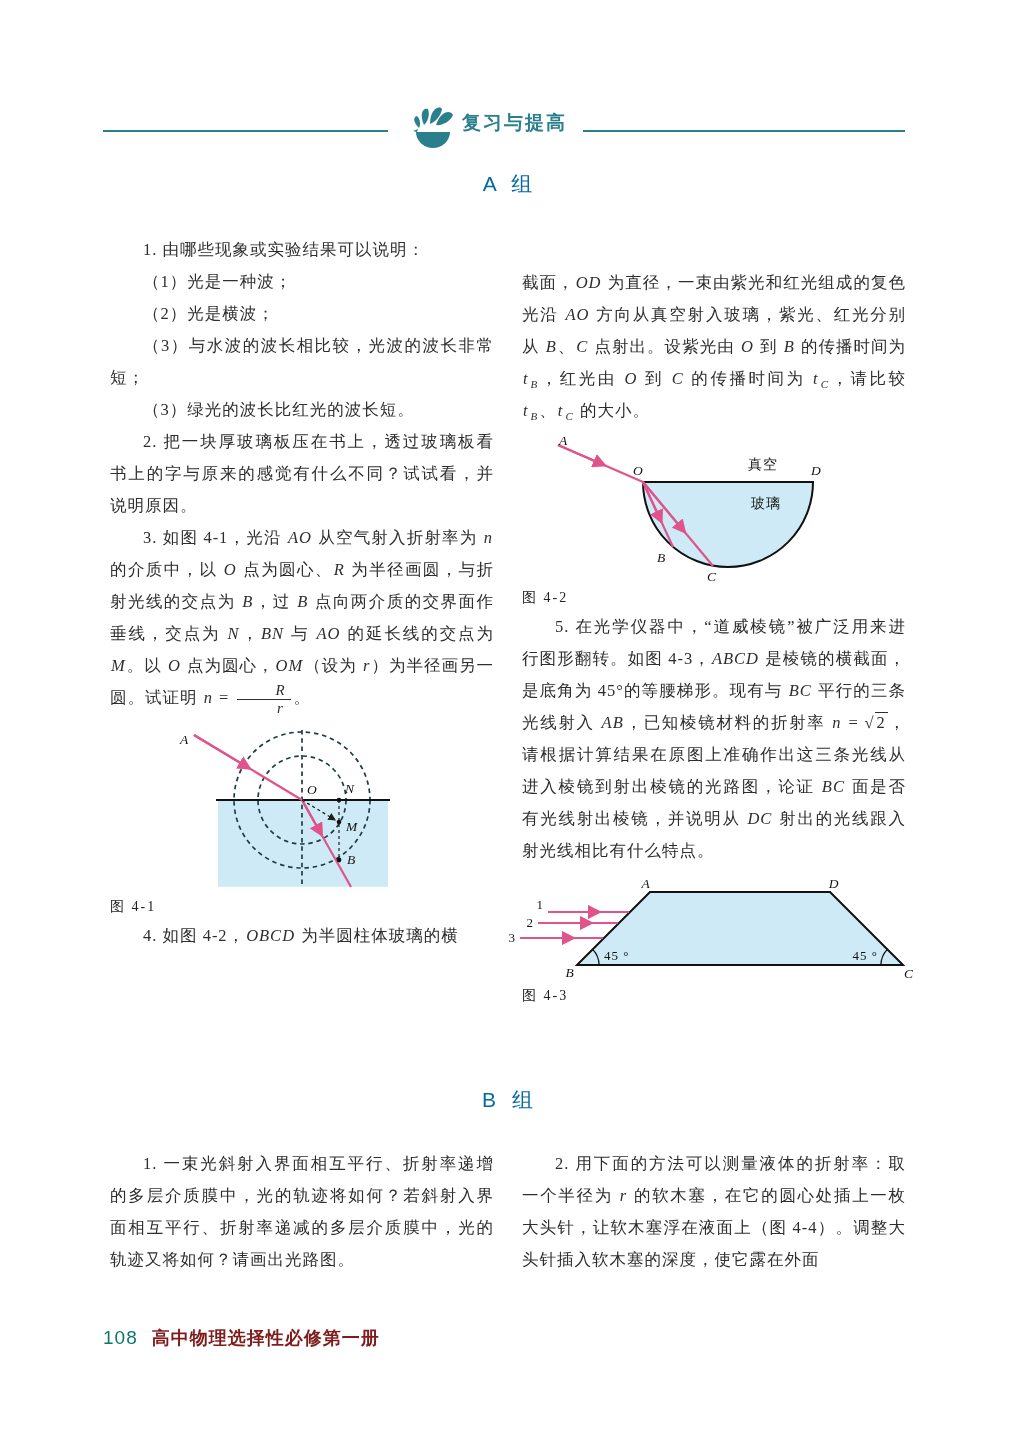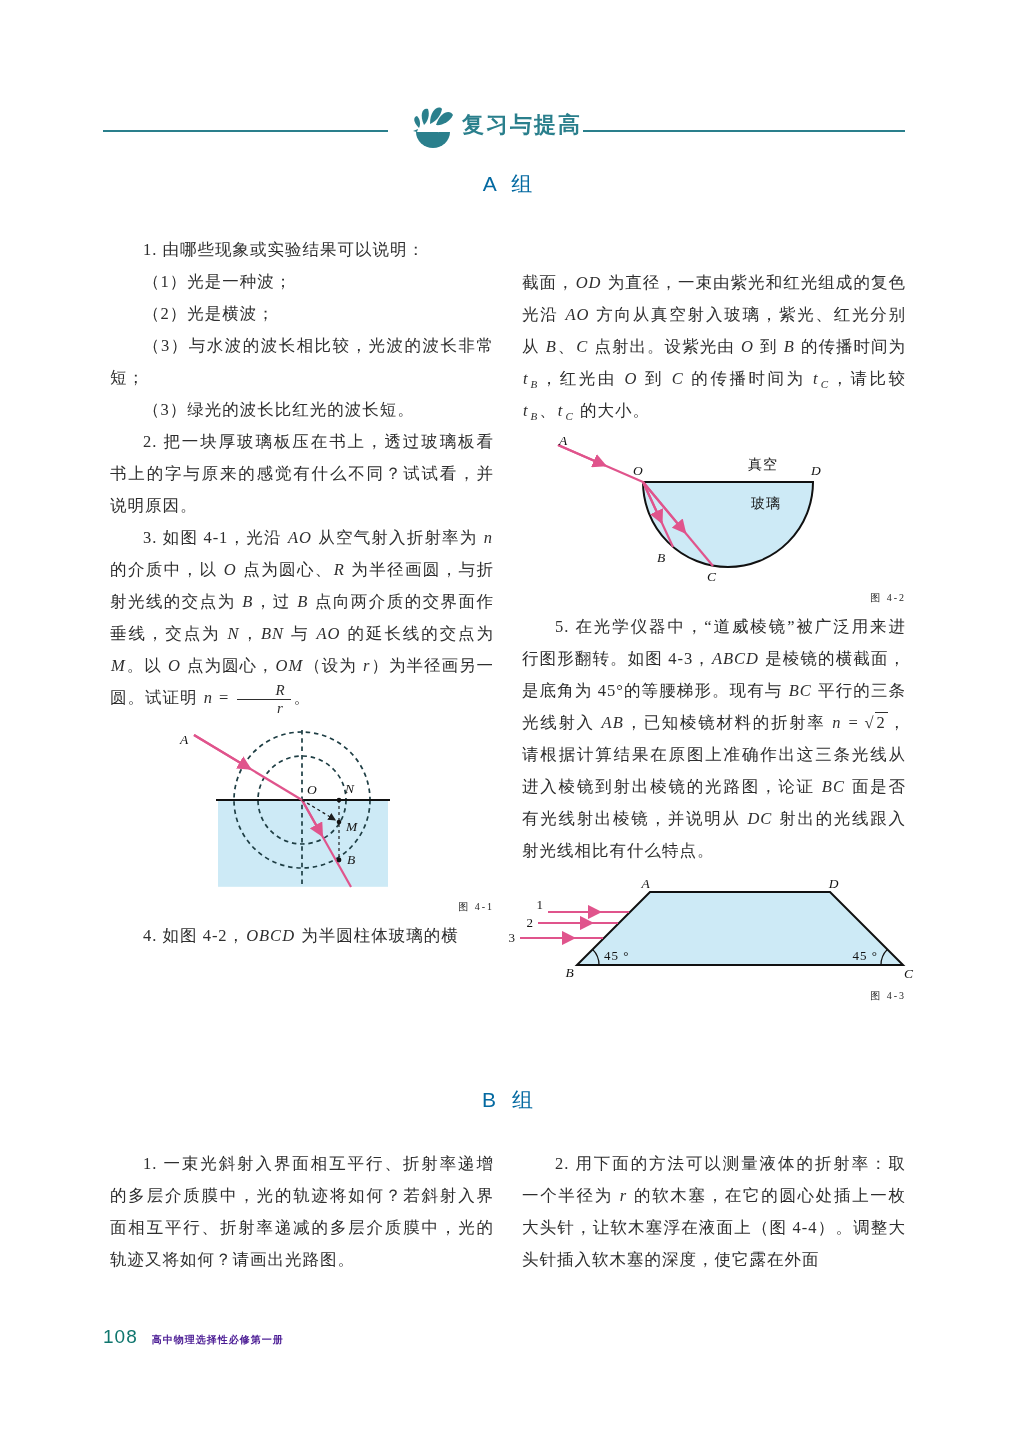--- a/index.html
+++ b/index.html
@@ -4,21 +4,21 @@
 <style>
   html,body{margin:0;padding:0;background:#ffffff;}
   .page{position:relative;width:1020px;height:1431px;background:#fff;overflow:hidden;
         font-family:"Liberation Serif","DejaVu Serif",serif;color:#2e2e2e;}
   
   .hline{position:absolute;height:2px;background:#2a7f8c;}
   .hline.left{left:103px;top:130px;width:285px;}
   .hline.right{left:583px;top:130px;width:322px;}
   .logo{position:absolute;left:410px;top:101px;width:46px;height:48px;}
   .badge-title{position:absolute;left:462px;top:110px;font-family:Liberation Sans, sans-serif;
-        font-weight:bold;font-size:22px;letter-spacing:2px;color:#2a7f8c;}
+        font-weight:bold;font-size:19px;letter-spacing:2px;color:#2a7f8c;}
   .group-heading{position:absolute;left:0;width:1020px;text-align:center;color:#0369a1;
         font-family:"Liberation Sans","DejaVu Sans",sans-serif;font-size:21px;letter-spacing:5px;}
   .group-heading.a{top:170px;}
   .group-heading.b{top:1086px;}
   
   .col{position:absolute;width:384px;font-size:16.5px;line-height:32px;text-align:justify;letter-spacing:1px;}
   .col p{margin:0;text-indent:2em;}
   .col p.no-indent{text-indent:0;}
   .colA-left{left:110px;top:234px;}
   .colA-right{left:522px;top:234px;margin-top:33px;}
@@ -30,29 +30,29 @@
   .frac .fnum,.frac .fden{display:block;padding:0 4px;}
   .frac .fden{border-top:1.3px solid #2e2e2e;}
   .sqrt{white-space:nowrap;}
   .sqrt .sqrtv{border-top:1.3px solid #2e2e2e;padding:0 2px;}
   
   .figure{text-align:center;}
   .figure svg{display:block;}
   .fig41 svg{margin:6px auto 0 auto;}
   .fig42 svg{margin:8px 0 0 23px;}
   .fig43 svg{margin:10px 0 0 -22px;}
-  .figcap{text-align:right;font-size:10px;letter-spacing:2px;color:#222;line-height:26px;text-indent:0;}
+  .figcap{text-align:left;font-size:14px;letter-spacing:2px;color:#222;line-height:26px;text-indent:0;}
   .figlabel{font-style:italic;font-size:13.5px;fill:#141414;font-family:"Liberation Serif",serif;}
   .figtext{font-size:14px;fill:#141414;font-family:"Liberation Serif",serif;letter-spacing:1px;}
   .raylabel{font-size:13px;fill:#141414;font-family:"Liberation Serif",serif;}
   
   .footer{position:absolute;left:103px;top:1326px;display:flex;align-items:baseline;
         font-family:"Liberation Sans","DejaVu Sans",sans-serif;}
   .footer .pn{font-size:19px;color:#0f766e;letter-spacing:1px;}
-  .footer .bt{font-size:10px;color:#4c1d95;font-weight:bold;margin-left:14px;letter-spacing:1px;}
+  .footer .bt{font-size:18px;color:#7f1d1d;font-weight:bold;margin-left:14px;letter-spacing:1px;}
   .defs-holder{position:absolute;width:0;height:0;overflow:hidden;}
 </style>
 </head>
 <body>
 
 <div class="page">
 
   <svg class="defs-holder" aria-hidden="true">
     <defs>
       <marker id="arrP" viewBox="0 0 10 10" refX="8.5" refY="5" markerWidth="6.5" markerHeight="6.5" orient="auto">

